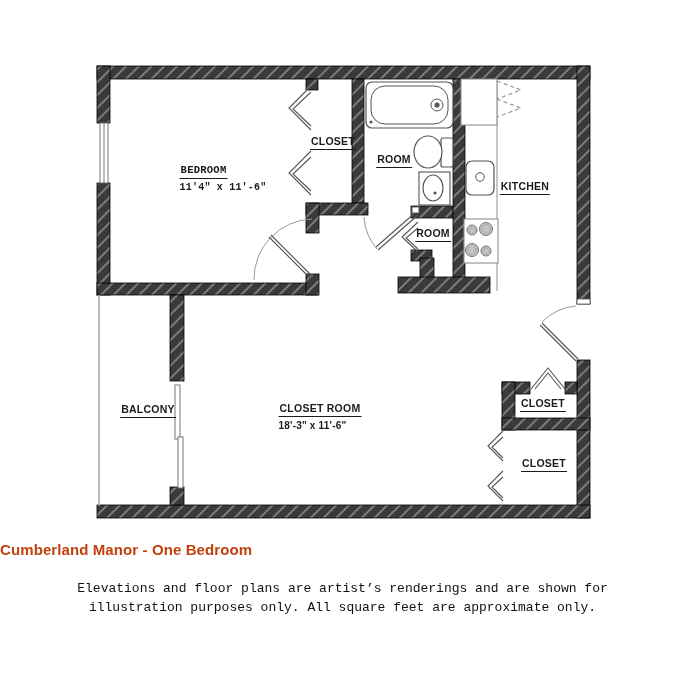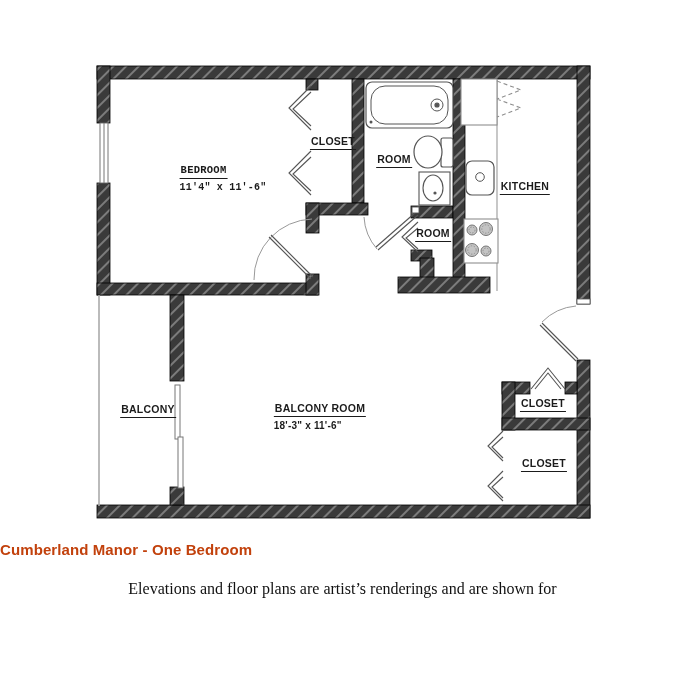--- a/index.html
+++ b/index.html
@@ -38,22 +38,22 @@
     text-align:left;
     font-weight:bold;
     font-size:15px;
     letter-spacing:.1px;
     color:#c2410c;
   }
   .disclaimer{
     position:absolute;
     top:579px;left:0;width:685px;
     text-align:center;
-    font-family:Liberation Serif, serif;
-    font-size:16px;
+    font-family:Liberation Mono, monospace;
+    font-size:13px;
     line-height:19px;
     color:#111;
   }
 </style>
 </head>
 <body>
 
 <div class="page">
 
   <svg class="plan-svg" width="685" height="697" viewBox="0 0 685 697">
@@ -204,35 +204,36 @@
 
   <div class="room-label" style="left:433px;top:228px;">
     <span class="name">ROOM</span>
   </div>
 
   <div class="room-label" style="left:525px;top:181px;">
     <span class="name">KITCHEN</span>
   </div>
 
   <div class="room-label" style="left:320px;top:403px;">
-    <span class="name">BALCONY ROOM</span>
+    <span class="name">CLOSET ROOM</span>
     <div class="dims">18'-3" x 11'-6"</div>
   </div>
 
   <div class="room-label" style="left:136px;top:404px;margin-left:12px;">
     <span class="name">BALCONY</span>
   </div>
 
   <div class="room-label" style="left:543px;top:398px;">
     <span class="name">CLOSET</span>
   </div>
 
   <div class="room-label" style="left:544px;top:458px;">
     <span class="name">CLOSET</span>
   </div>
 
   <div class="caption-title">Cumberland Manor - One Bedroom</div>
 
   <div class="disclaimer">
     <div>Elevations and floor plans are artist’s renderings and are shown for</div>
+    <div>illustration purposes only. All square feet are approximate only.</div>
   </div>
 
 </div>
 
 </body></html>

